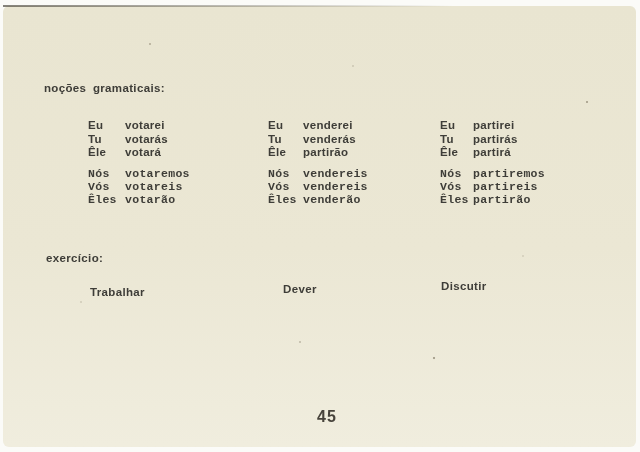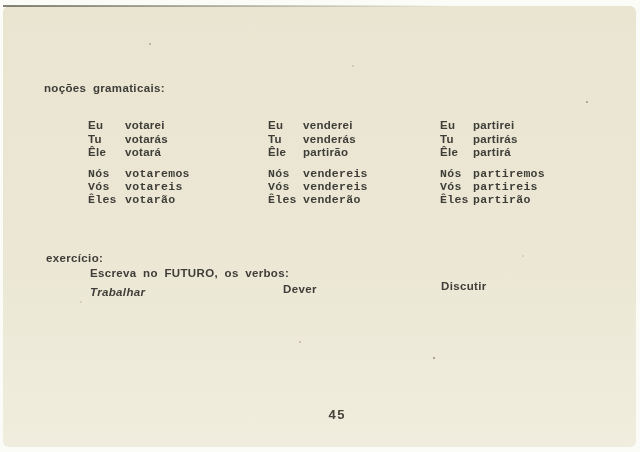--- a/index.html
+++ b/index.html
@@ -54,29 +54,29 @@
   .col1 { left:85px; }
   .col2 { left:265px; }
   .col3 { left:437px; }
   .conj .row { display:flex; height:13.4px; align-items:flex-end; }
   .conj .pron { display:inline-block; }
   .col1 .pron { width:37px; }
   .col2 .pron { width:35px; }
   .col3 .pron { width:33px; }
   .conj .group + .group { margin-top:8px;font-family:Liberation Mono, monospace; }
 
-  .verb-trabalhar { left:87px;  top:280px;font-style:italic; }
+  .verb-trabalhar { left:87px;  top:280px; }
   .verb-dever     { left:280px; top:277px; }
   .verb-discutir  { left:438px; top:274px; }
 
   .page-number {
     position:absolute; left:314px; top:402px;
-    width:40px; text-align:center;
-    font-family:Liberation Mono, monospace;
-    font-weight:700; font-size:13px;
+    width:40px; 
+    font-family:Liberation Sans, sans-serif;
+    font-weight:700; font-size:16px;
     letter-spacing:1px;
     color:#47433b;
   }
 </style>
 </head>
 <body>
 
 <div class="page">
   <div class="page-edge-top"></div>
 
@@ -169,20 +169,19 @@
         <span class="form">partireis</span>
       </div>
       <div class="row">
         <span class="pron">Êles</span>
         <span class="form">partirão</span>
       </div>
     </div>
   </div>
 
   <div class="txt h-exercise">exercício:</div>
-  <div class="txt instruction">Escreva no FUTURO, os verbos:</div>
 
   <div class="txt verb-trabalhar">Trabalhar</div>
   <div class="txt verb-dever">Dever</div>
   <div class="txt verb-discutir">Discutir</div>
 
   <div class="page-number">45</div>
 </div>
 
 </body></html>

